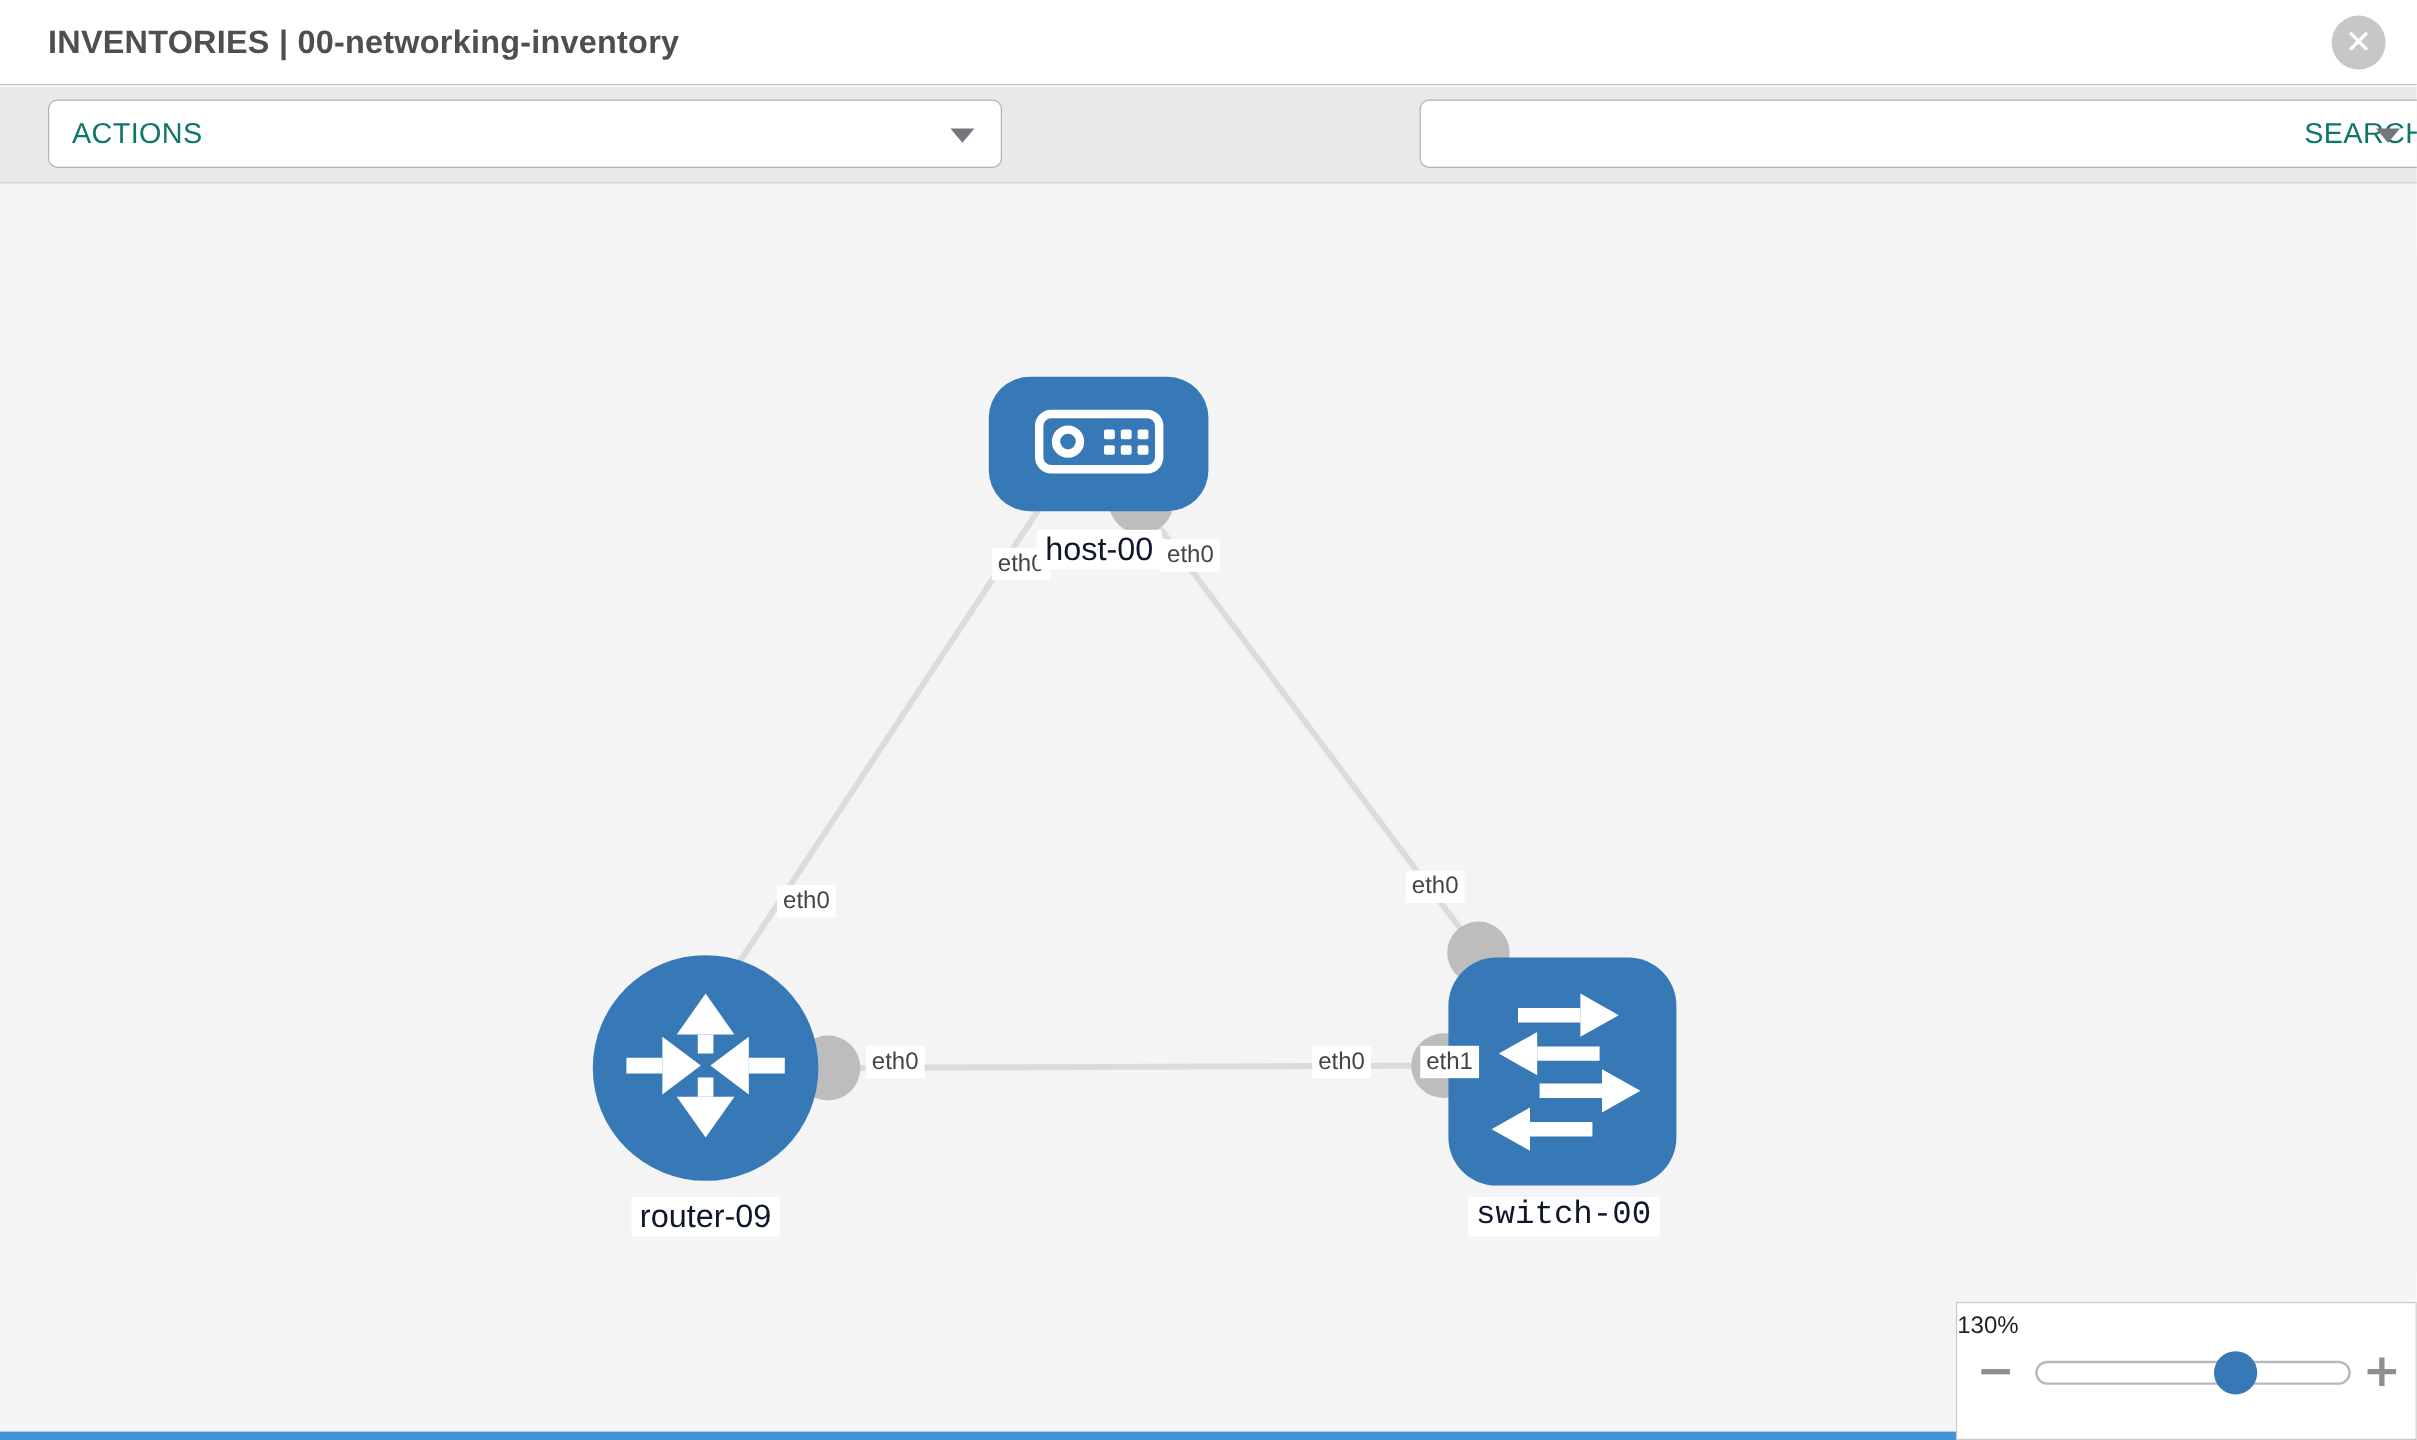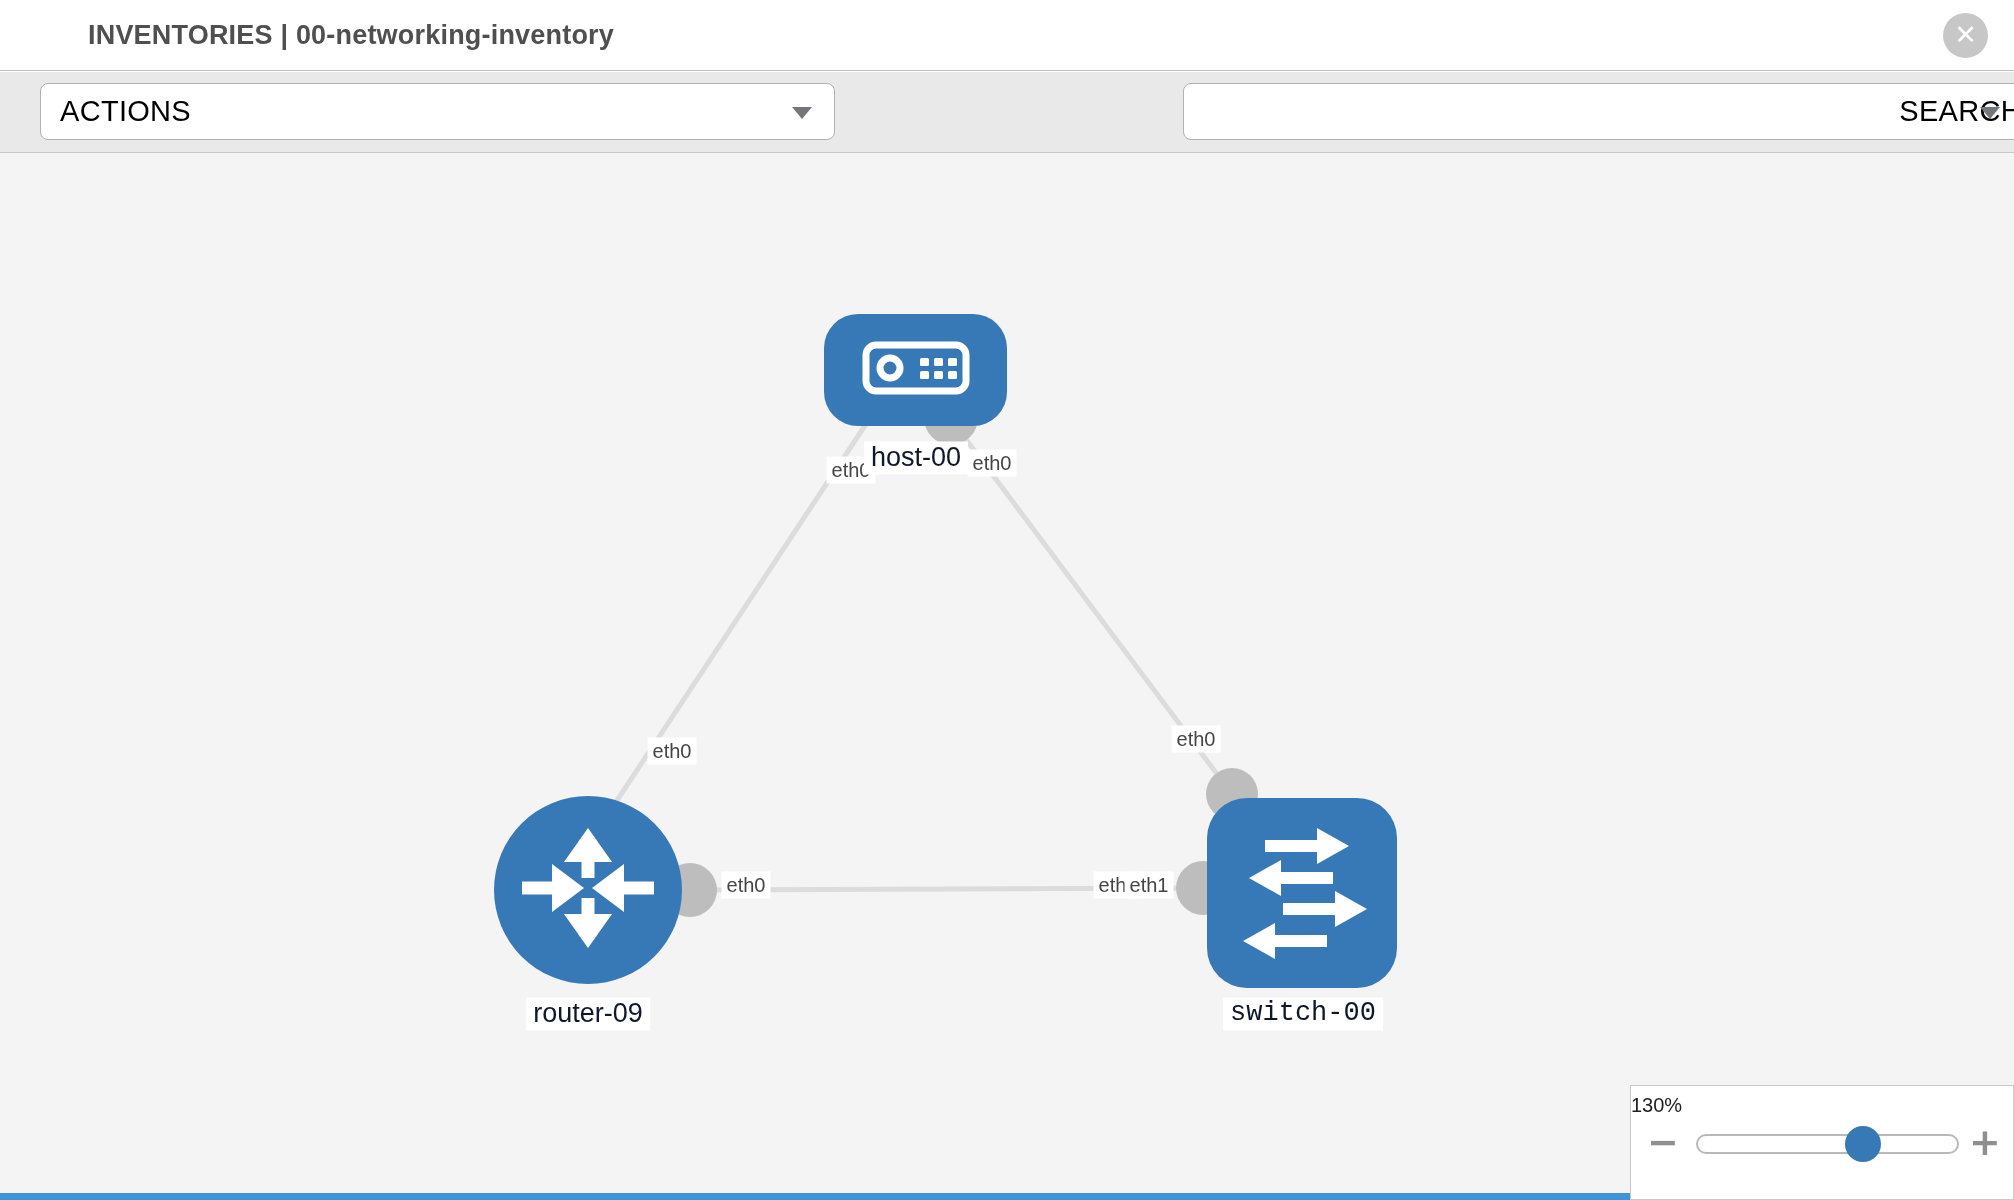--- a/index.html
+++ b/index.html
@@ -1,28 +1,28 @@
 <!DOCTYPE html>
 <html><head>
 <meta charset="utf-8">
 <style>
   * { margin:0; padding:0; box-sizing:border-box; }
   html,body { width:2014px; height:1200px; font-family:"Liberation Sans","DejaVu Sans",sans-serif; background:#fff; overflow:hidden; }
   #app { position:relative; width:2014px; height:1200px; background:#fff; }
 
   
   .header { position:absolute; left:0; top:0; width:2014px; height:71px; background:#fff; border-bottom:1px solid #bdbdbd; }
-  .page-title { position:absolute; left:40px; top:0; line-height:71px; font-size:27px; font-weight:bold; color:#4f4f4f; letter-spacing:.2px;margin-left:48px; }
+  .page-title { position:absolute; left:40px; top:0; line-height:71px; font-size:27px; font-weight:bold; color:#4f4f4f; letter-spacing:.2px; }
   .close-btn { position:absolute; right:26px; top:13px; width:45px; height:45px; border-radius:50%; background:#c7c7c7; cursor:pointer; text-align:center; }
   .close-btn span { color:#fff; font-size:27px; font-weight:bold; line-height:45px; }
 
   
   .toolbar { position:absolute; left:0; top:72px; width:2014px; height:81px; background:#e9e9e9; border-bottom:1px solid #c9c9c9; }
   .select-box { position:absolute; top:11px; height:57px; background:#fff; border:1px solid #b1b1b1; border-radius:8px; display:flex; align-items:center; cursor:pointer; }
-  .select-box .sel-label { margin-left:19px; font-size:29px; color:#000000; letter-spacing:.3px; }
+  .select-box .sel-label { margin-left:19px; font-size:24px; color:#0f766e; letter-spacing:.3px; }
   .caret { position:absolute; right:22px; top:50%; margin-top:-5px; width:0; height:0; border-left:10px solid transparent; border-right:10px solid transparent; border-top:12px solid #73777b; }
   .actions-box { left:40px; width:795px; }
   .search-box { left:1183px; width:840px;justify-content:flex-end; }
   .tool-icon-btn { position:absolute; top:95px; width:40px; height:40px; background:none; border:none; cursor:pointer; }
   .tool-icon-btn svg { fill:#868c91; }
   .wrench-btn { left:1048px; }
   .key-btn { left:1116px; }
 
   
   .canvas { position:absolute; left:0; top:153px; width:2014px; height:1047px; background:#f4f4f4; }
@@ -147,21 +147,21 @@
           </g>
         </svg>
       </span>
     </div>
 
     <span class="chip" style="left:851px;  top:317px;">eth0</span>
     <span class="chip" style="left:992px;  top:310px;">eth0</span>
     <span class="chip" style="left:672px;  top:598px;">eth0</span>
     <span class="chip" style="left:746px;  top:732px;">eth0</span>
     <span class="chip" style="left:1118px; top:732px;">eth0</span>
-    <span class="chip" style="left:1149px; top:732px;">eth1</span>
+    <span class="chip" style="left:1208px; top:732px;">eth1</span>
     <span class="chip" style="left:1196px; top:586px;">eth0</span>
 
     <span class="chip name" style="left:916px;  top:305px;">host-00</span>
     <span class="chip name" style="left:588px;  top:861px;">router-09</span>
     <span class="chip name" style="left:1303px; top:861px;font-family:Liberation Mono, monospace;">switch-00</span>
   </div>
 
   <div class="zoom-panel">
     <div class="zoom-level">130%</div>
     <button class="zoom-minus">−</button>

